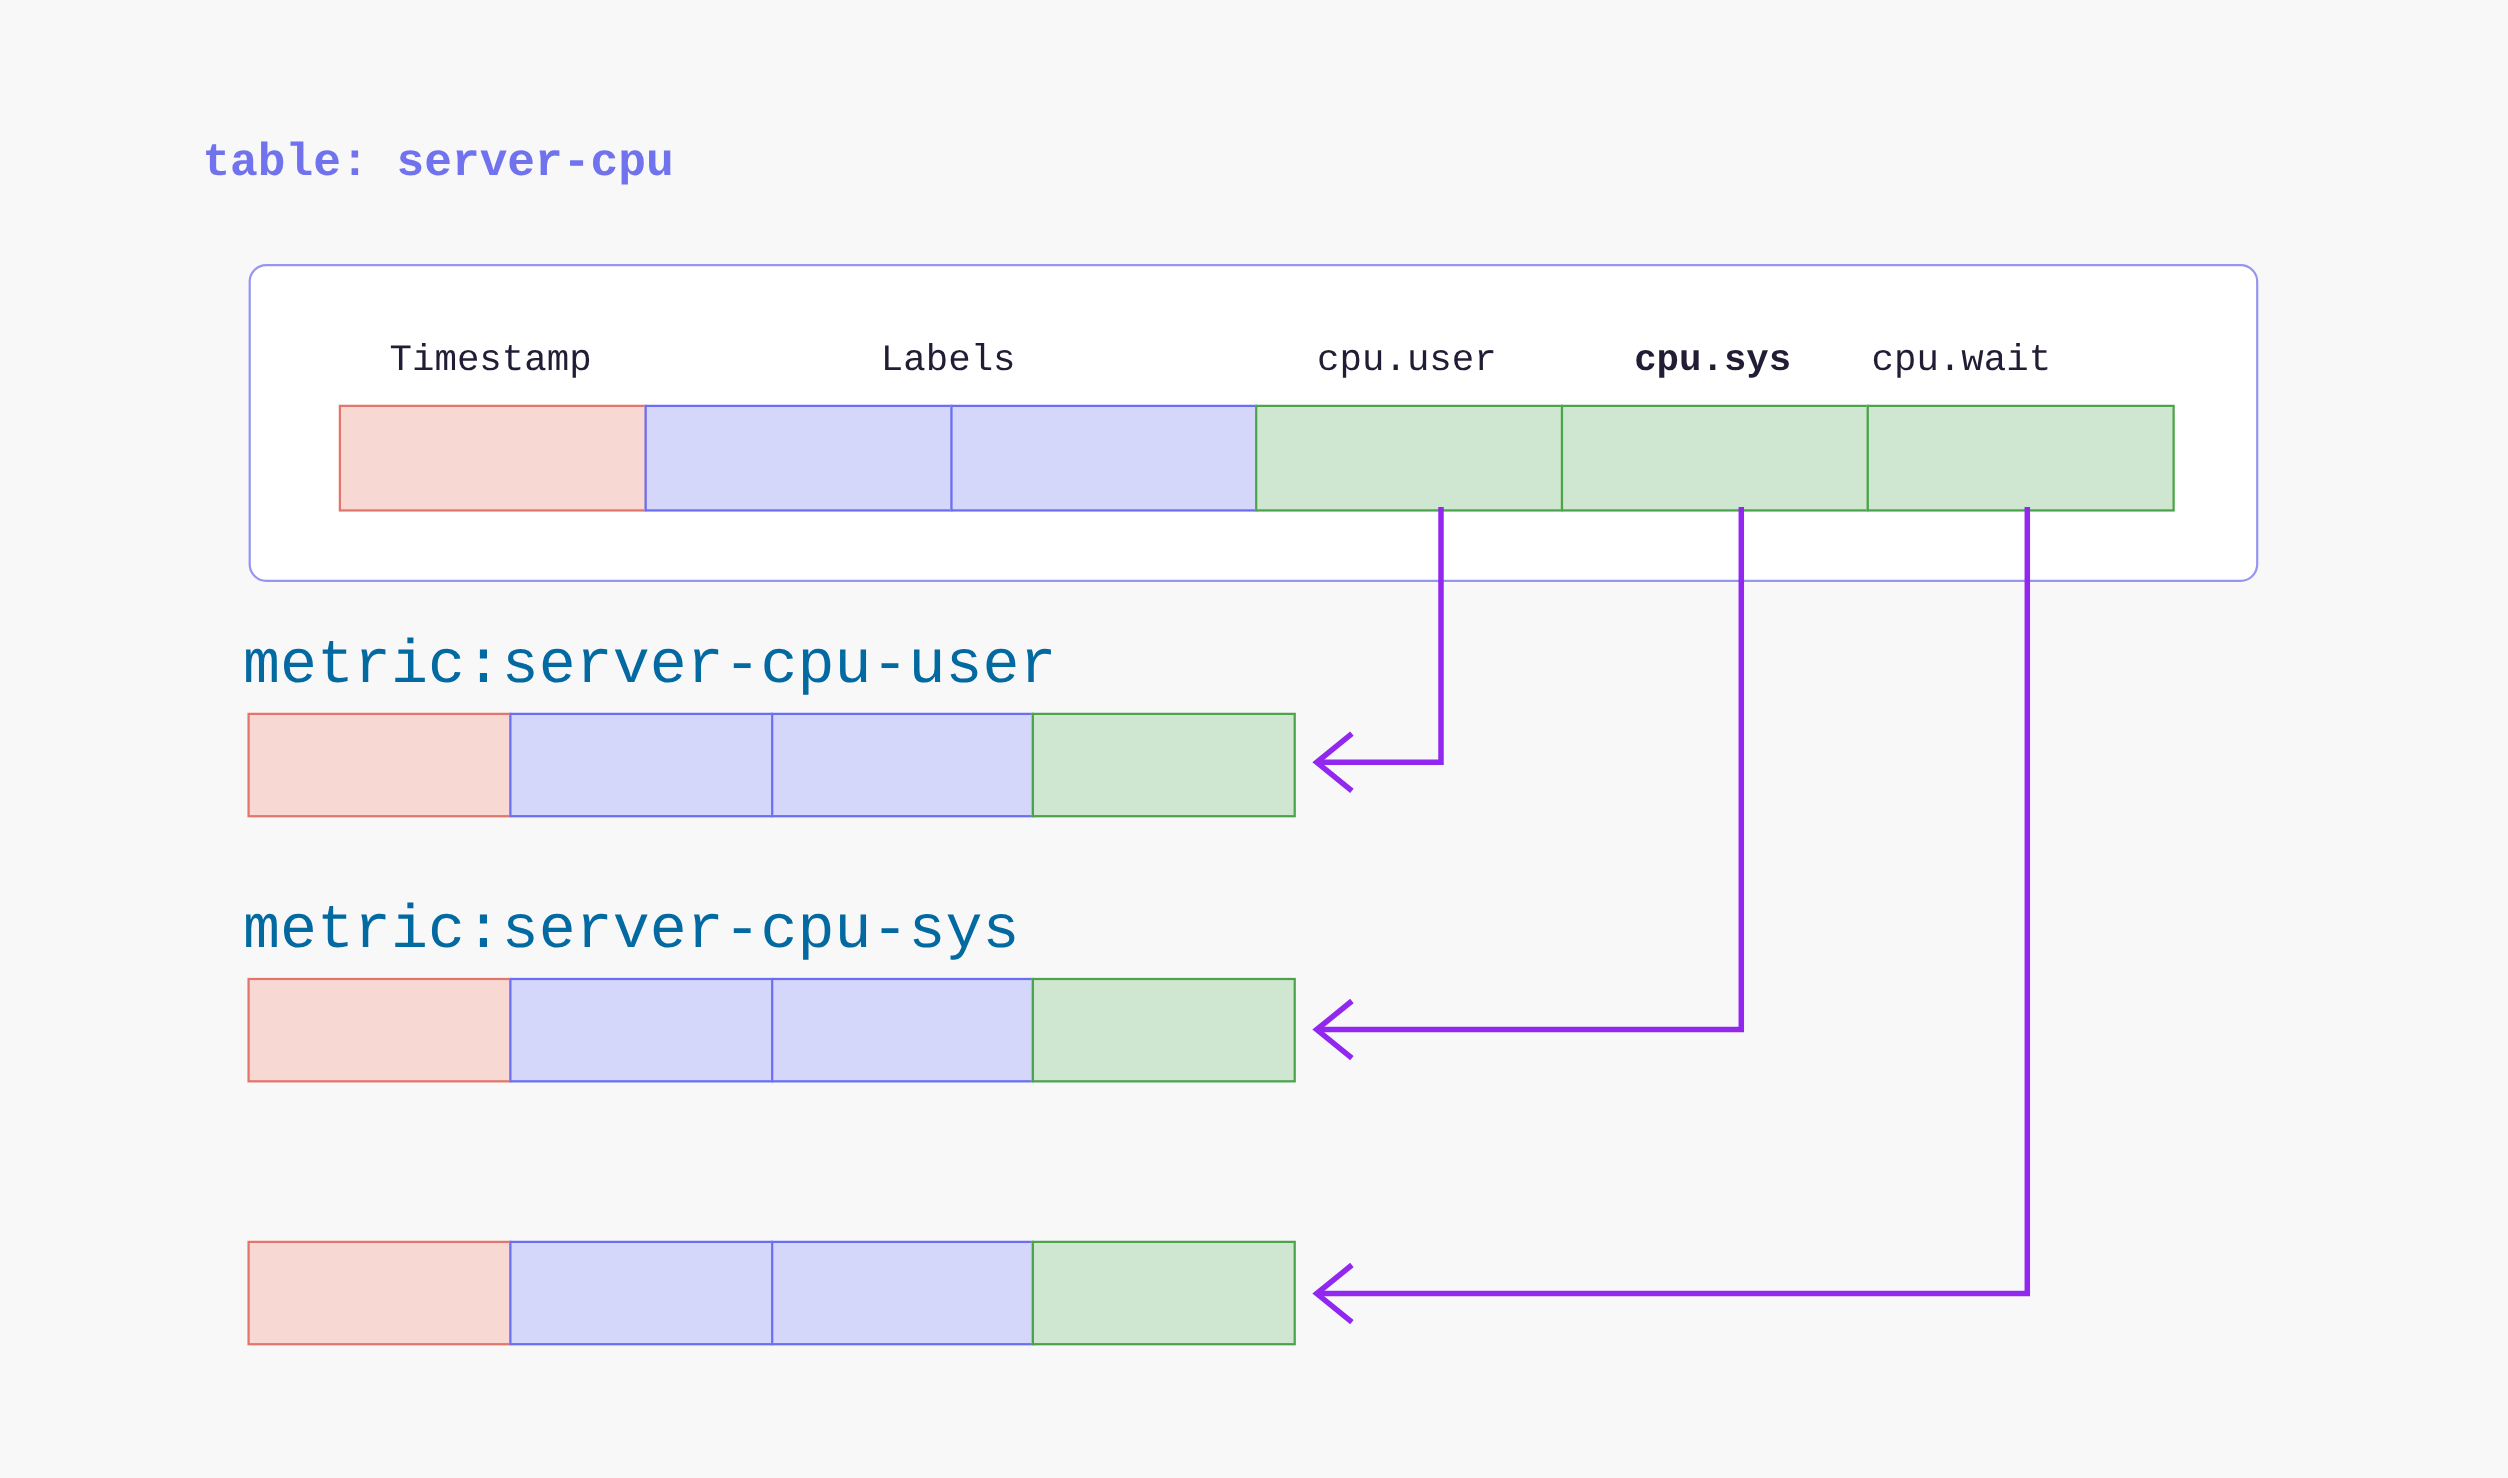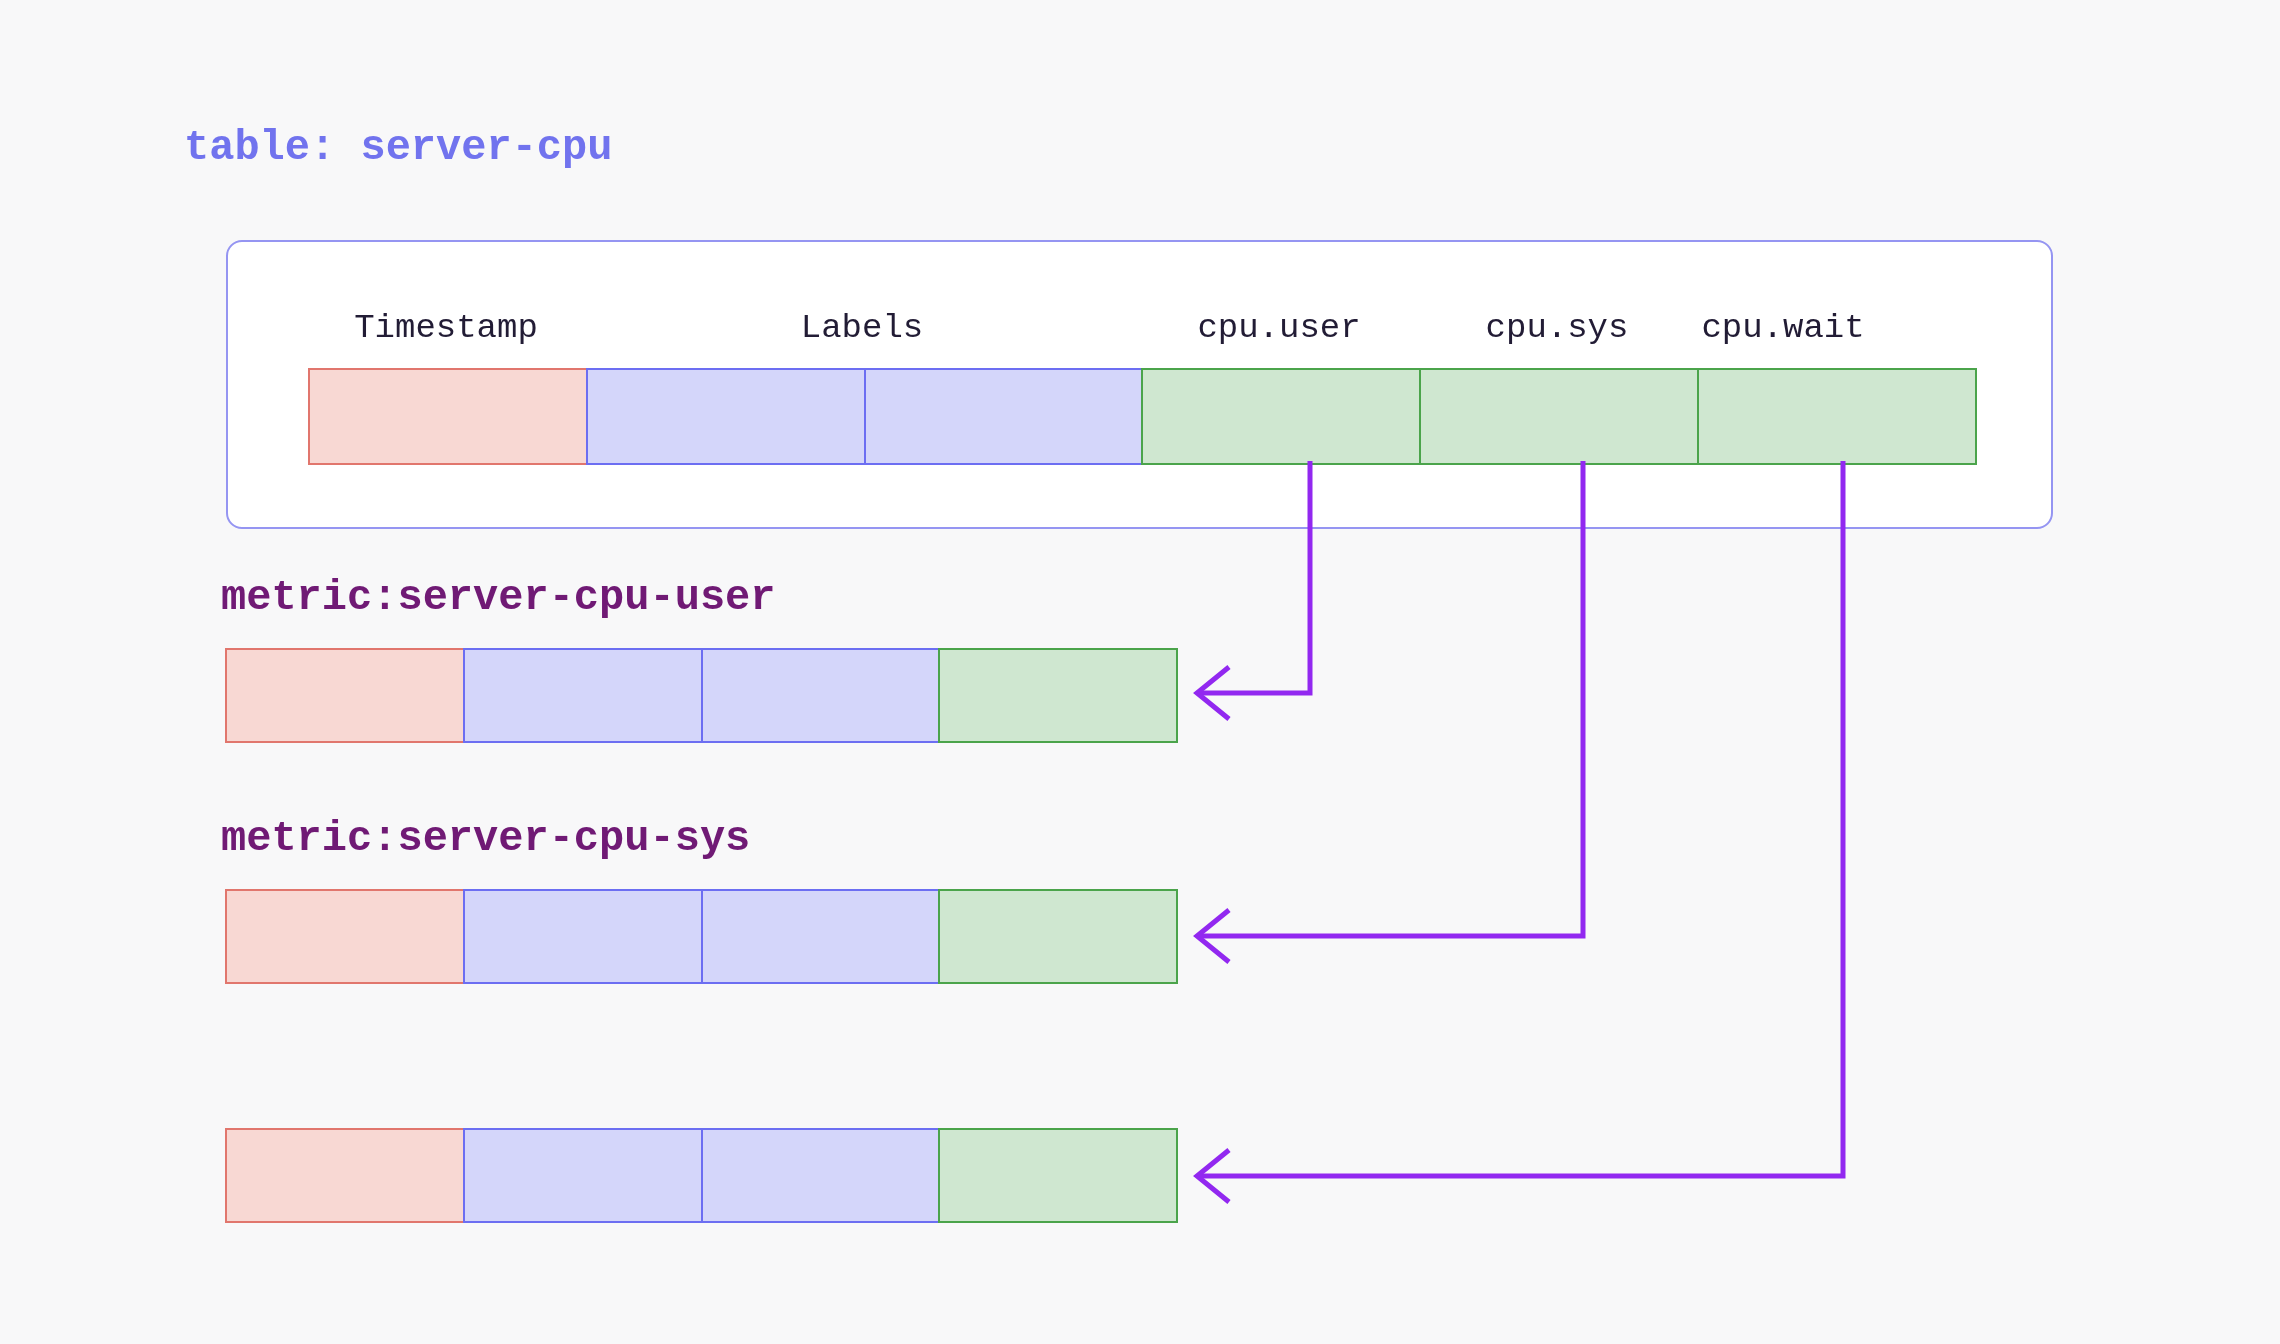--- a/index.html
+++ b/index.html
@@ -13,22 +13,22 @@
 
   
   .diagram-title {
     position: absolute; left: 184px; top: 127px;
     font-size: 42px; font-weight: bold; line-height: 1;
     color: #7173ee; letter-spacing: 0;
     white-space: pre;
   }
   .metric-title {
     position: absolute; left: 221px;
-    font-size: 42px; font-weight: bold; line-height: 1;
-    color: #701a75; white-space: pre;
+    font-size: 56px; font-weight: normal; line-height: 1;
+    color: #0369a1; white-space: pre;
   }
   .metric-title.m0 { top: 577px; }
   .metric-title.m1 { top: 818px; }
   .metric-title.m2 { top: 1057px; }
 
   
   .table-box {
     position: absolute; left: 226px; top: 212px;
     width: 1823px; height: 285px;
     background: #ffffff;
@@ -38,21 +38,21 @@
   }
   .col-header {
     position: absolute; top: 69px;
     transform: translateX(-50%);
     font-size: 34px; line-height: 1;
     color: #221c35; white-space: pre;
   }
   .col-header.h0 { left: 218px; }
   .col-header.h1 { left: 634px; }
   .col-header.h2 { left: 1051px; text-align: center; }
-  .col-header.h3 { left: 1329px; }
+  .col-header.h3 { left: 1329px; font-weight: bold; }
   .col-header.h4 { left: 1555px; }
 
   .table-row {
     position: absolute; left: 80px; top: 126px;
     width: 1669px; height: 97px;
     display: flex;
   }
   .cell { flex: 1 1 0; box-sizing: border-box; }
   .cell + .cell { margin-left: -2px; }
   .cell.ts  { background: #f8d8d3; border: 2px solid #e1766d; }

